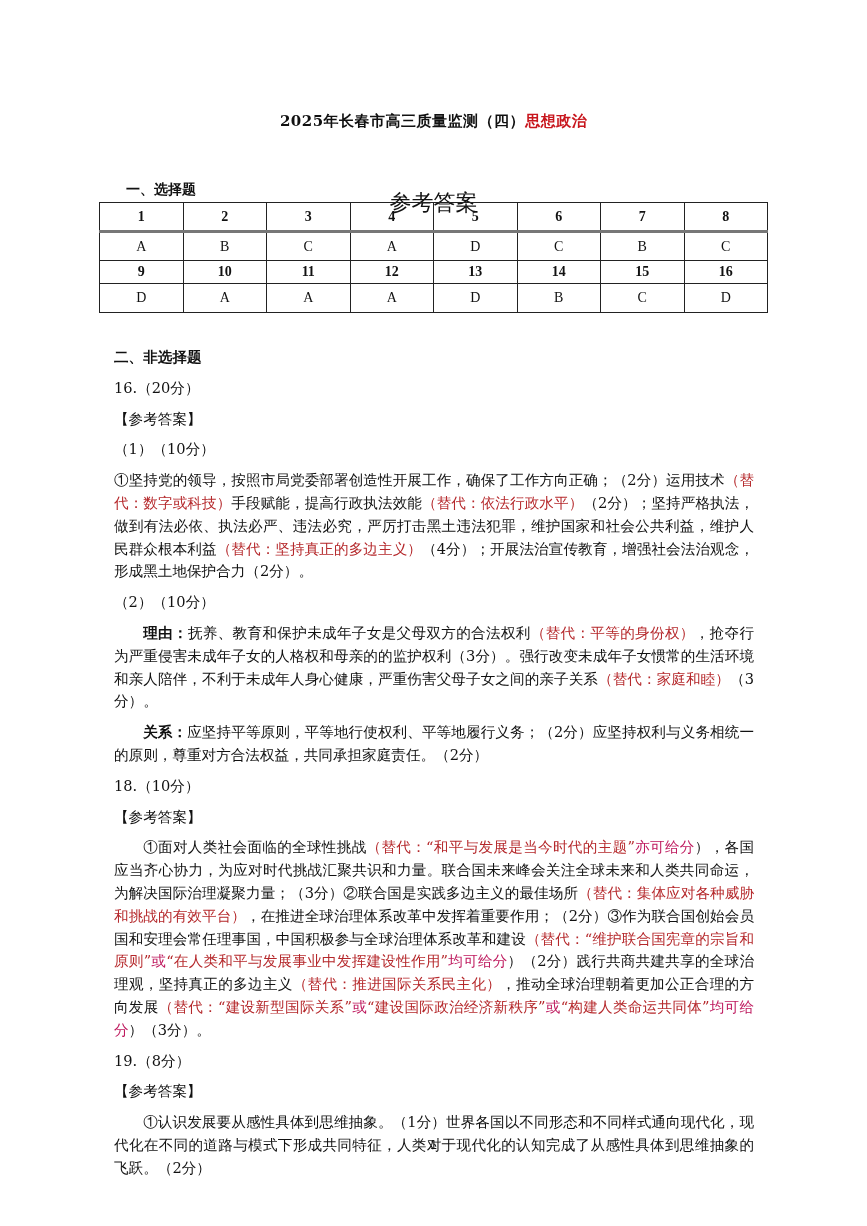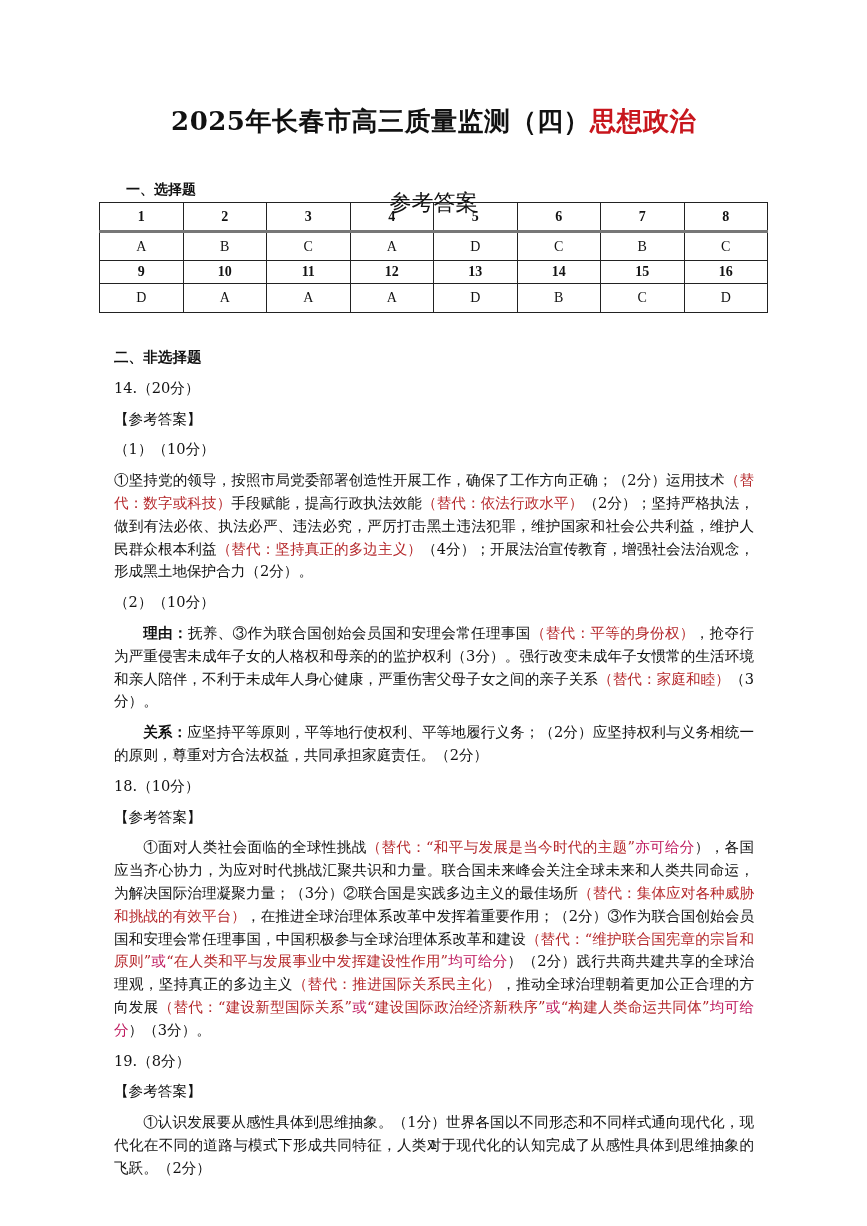--- a/index.html
+++ b/index.html
@@ -6,21 +6,21 @@
   html, body { width: 867px; height: 1226px; background: #ffffff; }
   body {
     position: relative;
     font-family: "DejaVu Serif", "Liberation Serif", serif;
     color: #111;
     overflow: hidden;
   }
   .page { position: absolute; left: 0; top: 0; width: 867px; height: 1226px; }
   .title {
     position: absolute; left: 0; width: 867px; top: 106px;
-    text-align: center; font-size: 26px; font-weight: bold; line-height: 30px;
+    text-align: center; font-size: 15px; font-weight: bold; line-height: 30px;
     letter-spacing: 0.5px;
   }
   .title .red { color: #c8161d; }
   .subtitle {
     position: absolute; left: 0; width: 867px; top: 145px;
     text-align: center; font-size: 22px; line-height: 28px; font-weight: normal; margin-top: 44px;
   }
   .section-head {
     position: absolute; left: 106px; font-size: 14px; font-weight: bold; line-height: 18px; margin-left: 20px;
   }
@@ -105,26 +105,26 @@
       <td>B</td>
       <td>C</td>
       <td>D</td>
     </tr>
   </tbody>
     </table>
 
   <div class="body">
     <p class="h">二、非选择题</p>
 
-    <p>14.（20分）</p>
+    <p>16.（20分）</p>
     <p>【参考答案】</p>
     <p>（1）（10分）</p>
     <p><span>①坚持党的领导，按照市局党委部署创造性开展工作，确保了工作方向正确；（2分）运用技术</span><span class="r">（替代：数字或科技）</span><span>手段赋能，提高行政执法效能</span><span class="r">（替代：依法行政水平）</span><span>（2分）；坚持严格执法，做到有法必依、执法必严、违法必究，严厉打击黑土违法犯罪，维护国家和社会公共利益，维护人民群众根本利益</span><span class="r">（替代：坚持真正的多边主义）</span><span>（4分）；开展法治宣传教育，增强社会法治观念，形成黑土地保护合力（2分）。</span></p>
     <p>（2）（10分）</p>
-    <p class="indent"><span class="bold">理由：</span><span>抚养、③作为联合国创始会员国和安理会常任理事国</span><span class="r">（替代：平等的身份权）</span><span>，抢夺行为严重侵害未成年子女的人格权和母亲的的监护权利（3分）。强行改变未成年子女惯常的生活环境和亲人陪伴，不利于未成年人身心健康，严重伤害父母子女之间的亲子关系</span><span class="r">（替代：家庭和睦）</span><span>（3分）。</span></p>
+    <p class="indent"><span class="bold">理由：</span><span>抚养、教育和保护未成年子女是父母双方的合法权利</span><span class="r">（替代：平等的身份权）</span><span>，抢夺行为严重侵害未成年子女的人格权和母亲的的监护权利（3分）。强行改变未成年子女惯常的生活环境和亲人陪伴，不利于未成年人身心健康，严重伤害父母子女之间的亲子关系</span><span class="r">（替代：家庭和睦）</span><span>（3分）。</span></p>
     <p class="indent"><span class="bold">关系：</span><span>应坚持平等原则，平等地行使权利、平等地履行义务；（2分）应坚持权利与义务相统一的原则，尊重对方合法权益，共同承担家庭责任。（2分）</span></p>
 
     <p>18.（10分）</p>
     <p>【参考答案】</p>
     <p class="indent"><span>①面对人类社会面临的全球性挑战</span><span class="r">（替代：“和平与发展是当今时代的主题”</span><span class="b">亦可给分</span><span>），各国应当齐心协力，为应对时代挑战汇聚共识和力量。联合国未来峰会关注全球未来和人类共同命运，为解决国际治理凝聚力量；（3分）②联合国是实践多边主义的最佳场所</span><span class="r">（替代：集体应对各种威胁和挑战的有效平台）</span><span>，在推进全球治理体系改革中发挥着重要作用；（2分）③作为联合国创始会员国和安理会常任理事国，中国积极参与全球治理体系改革和建设</span><span class="r">（替代：“维护联合国宪章的宗旨和原则”</span><span class="b">或</span><span class="r">“在人类和平与发展事业中发挥建设性作用”</span><span class="b">均可给分</span><span>）（2分）践行共商共建共享的全球治理观，坚持真正的多边主义</span><span class="r">（替代：推进国际关系民主化）</span><span>，推动全球治理朝着更加公正合理的方向发展</span><span class="r">（替代：“建设新型国际关系”</span><span class="b">或</span><span class="r">“建设国际政治经济新秩序”</span><span class="b">或</span><span class="r">“构建人类命运共同体”</span><span class="b">均可给分</span><span>）（3分）。</span></p>
 
     <p>19.（8分）</p>
     <p>【参考答案】</p>
     <p class="indent">①认识发展要从感性具体到思维抽象。（1分）世界各国以不同形态和不同样式通向现代化，现代化在不同的道路与模式下形成共同特征，人类对于现代化的认知完成了从感性具体到思维抽象的飞跃。（2分）</p>
   </div>

